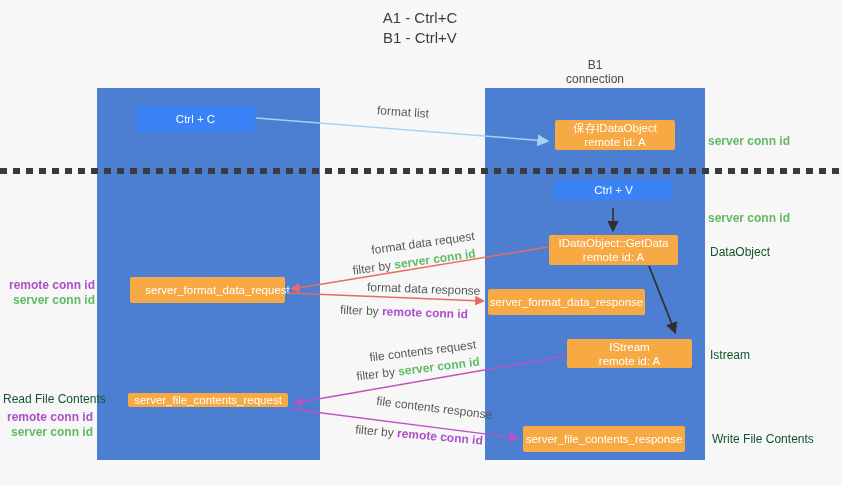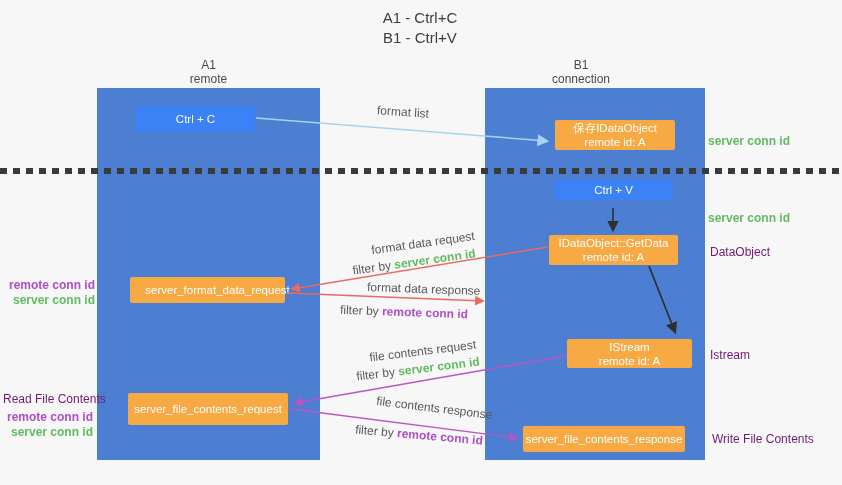--- a/index.html
+++ b/index.html
@@ -17,21 +17,21 @@
   .col-right { left:485px; width:220px; }
   .dotted-sep { position:absolute; left:0; top:168px; width:842px; height:6px;
     background:repeating-linear-gradient(90deg,#3a3a3a 0 7px,transparent 7px 13px); }
   .node { position:absolute; display:flex; flex-direction:column; align-items:center;
     justify-content:center; text-align:center; color:#fff; font-size:11.5px;
     line-height:14px; border-radius:2px; }
   .node-green { background:#3b82f6; }
   .node-orange { background:#f7a944; }
   .lbl { position:absolute; font-size:12px; white-space:nowrap; }
   .lbl-gray { color:#595959; }
-  .lbl-dark { color:#701a75; }
+  .lbl-dark { color:#14532d; }
   .hl-green { color:#62bb62; font-weight:bold; }
   .hl-purple { color:#af4fc8; font-weight:bold; }
   .conn-pair { position:absolute; text-align:right; font-size:12px; line-height:15px; font-weight:bold; }
   svg.overlay { position:absolute; left:0; top:0; pointer-events:none; }
   .r-neg8 { transform:rotate(-8deg); }
   .r-neg7 { transform:rotate(-7deg); }
   .r-pos4 { transform:rotate(4deg); }
   .r-pos2 { transform:rotate(2deg); }
   .r-pos7 { transform:rotate(7deg); }
   .r-pos5 { transform:rotate(5deg); }
@@ -39,25 +39,21 @@
 </head>
 <body>
 
 <div id="stage">
 
   <div class="title-block">
     <div>A1 - Ctrl+C</div>
     <div>B1 - Ctrl+V</div>
   </div>
 
-  <div class="col-header" style="left:97px; top:58px; width:223px;">
-    <div>A1</div>
-    <div>remote</div>
-  </div>
-  <div class="col-header" style="left:471px; top:58px; width:220px;">
+  <div class="col-header" style="left:485px; top:58px; width:220px;">
     <div>B1</div>
     <div>connection</div>
   </div>
 
   <div class="column col-left"></div>
   <div class="column col-right"></div>
 
   <div class="dotted-sep"></div>
 
   <div class="node node-green" style="left:136px; top:106px; width:119px; height:26px;">
@@ -75,27 +71,30 @@
 
   <div class="node node-orange" style="left:549px; top:235px; width:129px; height:30px;">
     <span>IDataObject::GetData</span>
     <span>remote id: A</span>
   </div>
 
   <div class="node node-orange" style="left:130px; top:277px; width:155px; height:26px;padding-left:20px;">
     <span>server_format_data_request</span>
   </div>
 
+  <div class="node node-orange" style="left:488px; top:289px; width:157px; height:26px;">
+    <span>server_format_data_response</span>
+  </div>
 
   <div class="node node-orange" style="left:567px; top:339px; width:125px; height:29px;">
     <span>IStream</span>
     <span>remote id: A</span>
   </div>
 
-  <div class="node node-orange" style="left:128px; top:393px; width:160px; height:32px;">
+  <div class="node node-orange" style="left:128px; top:393px; width:160px; height:14px;">
     <span>server_file_contents_request</span>
   </div>
 
   <div class="node node-orange" style="left:523px; top:426px; width:162px; height:26px;">
     <span>server_file_contents_response</span>
   </div>
 
   <svg class="overlay" width="842" height="485" viewBox="0 0 842 485">
     <defs>
       <marker id="m-blue" viewBox="0 0 10 10" refX="8" refY="5" markerWidth="8" markerHeight="8" orient="auto">

